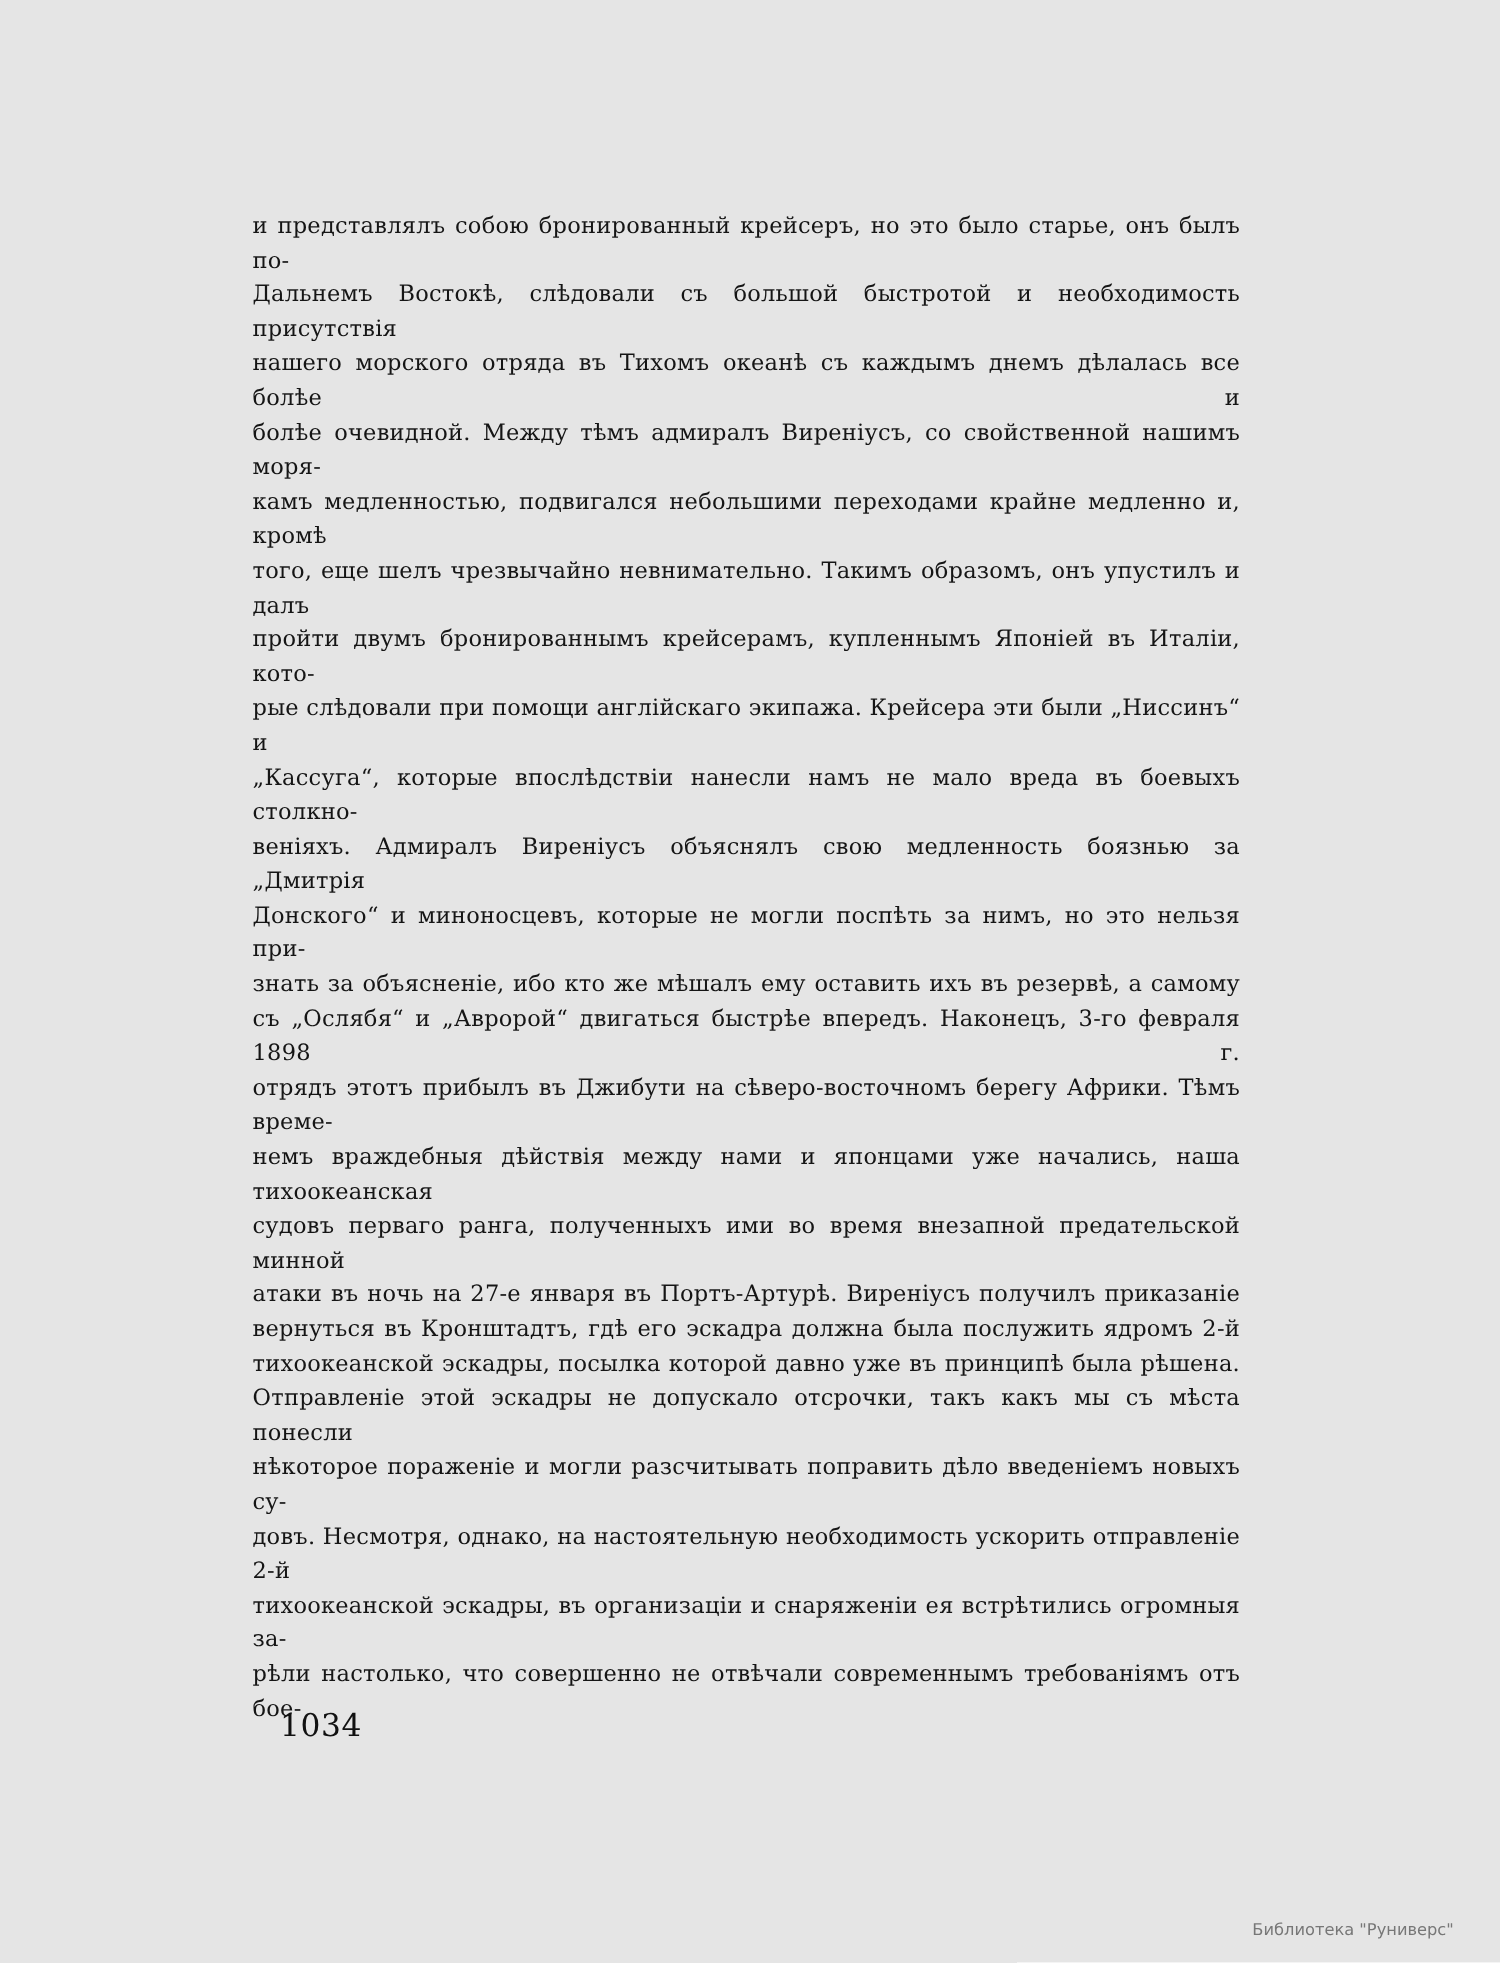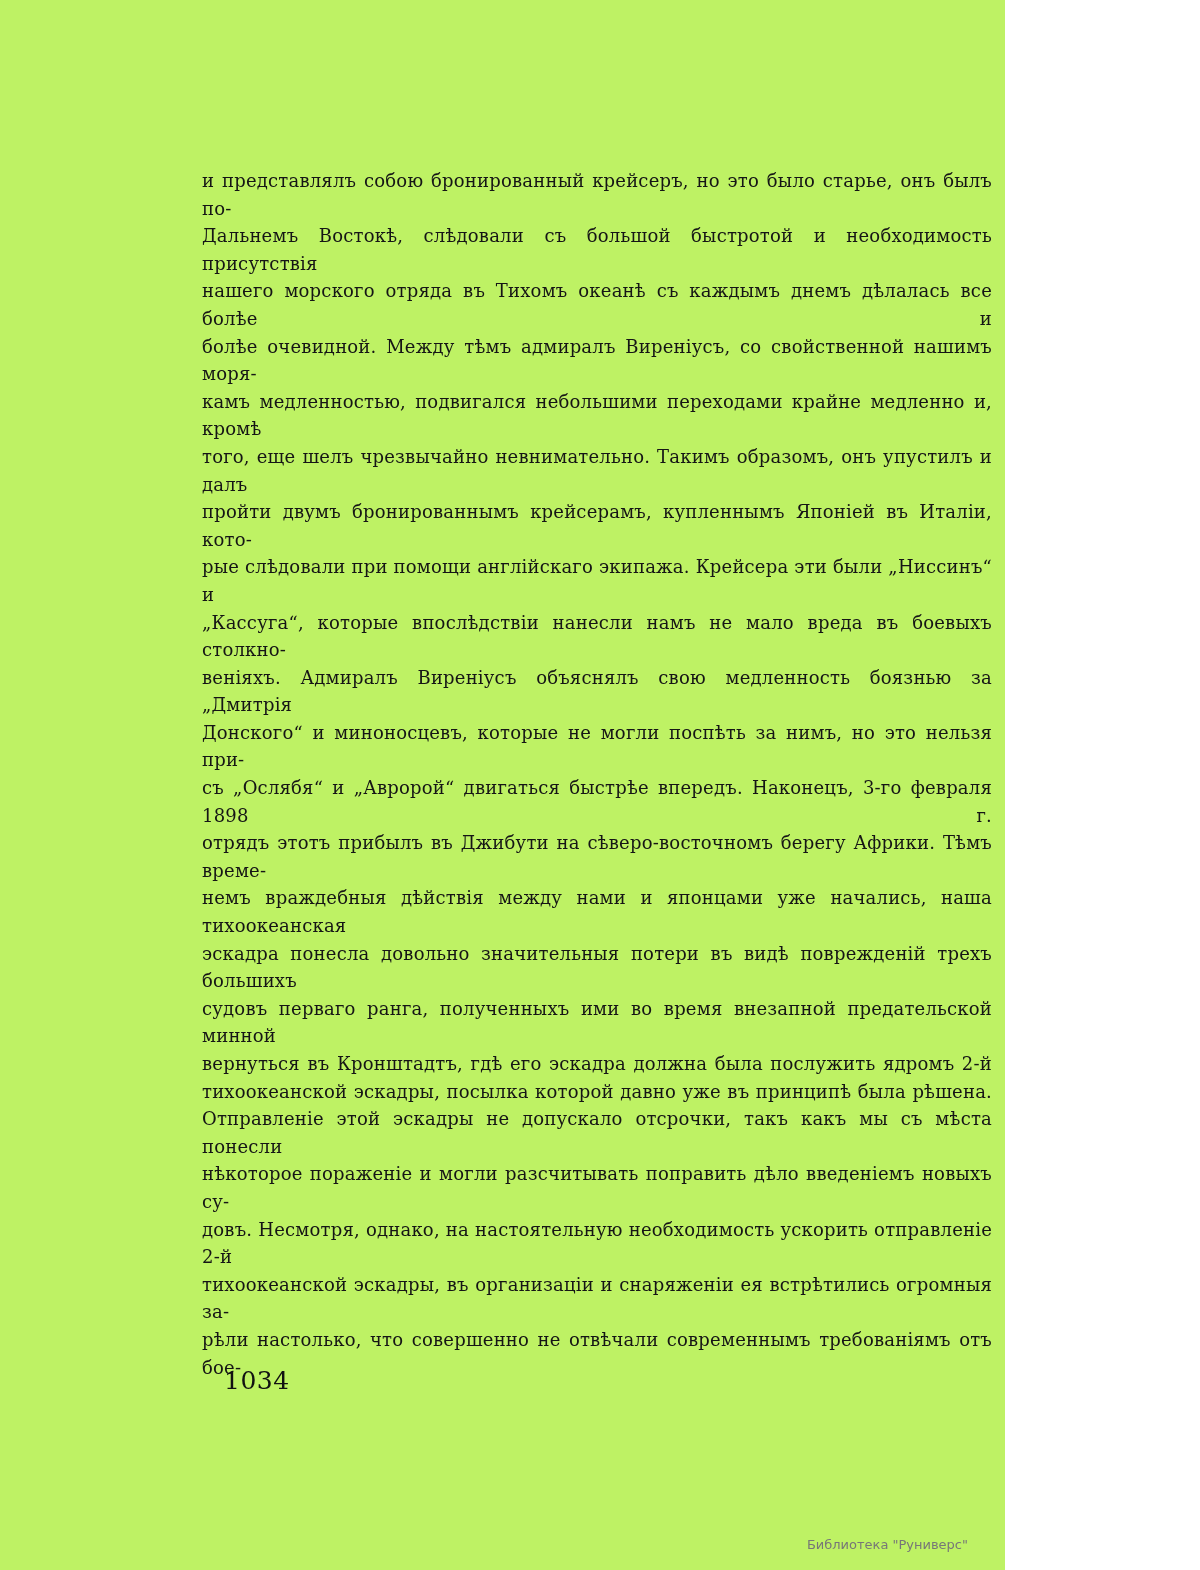--- a/index.html
+++ b/index.html
@@ -2,23 +2,23 @@
 <html><head>
 <meta charset="utf-8">
 <style>
   html, body {
     margin: 0;
     padding: 0;
     background: #ffffff;
   }
   .page {
     position: relative;
-    width: 1005px;
+    width: 1200px;
     height: 1570px;
-    background: #bef264;
+    background: #e5e5e5;
     overflow: hidden;
     font-family: "DejaVu Serif", "Liberation Serif", serif;
     color: #151515;
   }
   .text-block {
     position: absolute;
     left: 202px;
     top: 167px;
     width: 790px;
     font-size: 18px;
@@ -58,25 +58,26 @@
         <div class="line">Дальнемъ Востокѣ, слѣдовали съ большой быстротой и необходимость присутствія</div>
         <div class="line">нашего морского отряда въ Тихомъ океанѣ съ каждымъ днемъ дѣлалась все болѣе и</div>
         <div class="line">болѣе очевидной. Между тѣмъ адмиралъ Виреніусъ, со свойственной нашимъ моря-</div>
         <div class="line">камъ медленностью, подвигался небольшими переходами крайне медленно и, кромѣ</div>
         <div class="line">того, еще шелъ чрезвычайно невнимательно. Такимъ образомъ, онъ упустилъ и далъ</div>
         <div class="line">пройти двумъ бронированнымъ крейсерамъ, купленнымъ Японіей въ Италіи, кото-</div>
         <div class="line">рые слѣдовали при помощи англійскаго экипажа. Крейсера эти были „Ниссинъ“ и</div>
         <div class="line">„Кассуга“, которые впослѣдствіи нанесли намъ не мало вреда въ боевыхъ столкно-</div>
         <div class="line">веніяхъ. Адмиралъ Виреніусъ объяснялъ свою медленность боязнью за „Дмитрія</div>
         <div class="line">Донского“ и миноносцевъ, которые не могли поспѣть за нимъ, но это нельзя при-</div>
+        <div class="line">знать за объясненіе, ибо кто же мѣшалъ ему оставить ихъ въ резервѣ, а самому</div>
         <div class="line">съ „Ослябя“ и „Авророй“ двигаться быстрѣе впередъ. Наконецъ, 3-го февраля 1898 г.</div>
         <div class="line">отрядъ этотъ прибылъ въ Джибути на сѣверо-восточномъ берегу Африки. Тѣмъ време-</div>
         <div class="line">немъ враждебныя дѣйствія между нами и японцами уже начались, наша тихоокеанская</div>
-        <div class="line">эскадра понесла довольно значительныя потери въ видѣ поврежденій трехъ большихъ</div>
         <div class="line">судовъ перваго ранга, полученныхъ ими во время внезапной предательской минной</div>
+        <div class="line">атаки въ ночь на 27-е января въ Портъ-Артурѣ. Виреніусъ получилъ приказаніе</div>
         <div class="line">вернуться въ Кронштадтъ, гдѣ его эскадра должна была послужить ядромъ 2-й</div>
         <div class="line">тихоокеанской эскадры, посылка которой давно уже въ принципѣ была рѣшена.</div>
         <div class="line">Отправленіе этой эскадры не допускало отсрочки, такъ какъ мы съ мѣста понесли</div>
         <div class="line">нѣкоторое пораженіе и могли разсчитывать поправить дѣло введеніемъ новыхъ су-</div>
         <div class="line">довъ. Несмотря, однако, на настоятельную необходимость ускорить отправленіе 2-й</div>
         <div class="line">тихоокеанской эскадры, въ организаціи и снаряженіи ея встрѣтились огромныя за-</div>
         <div class="line">рѣли настолько, что совершенно не отвѣчали современнымъ требованіямъ отъ бое-</div>
       </div>
     </main>
   <div class="page-number">1034</div>

